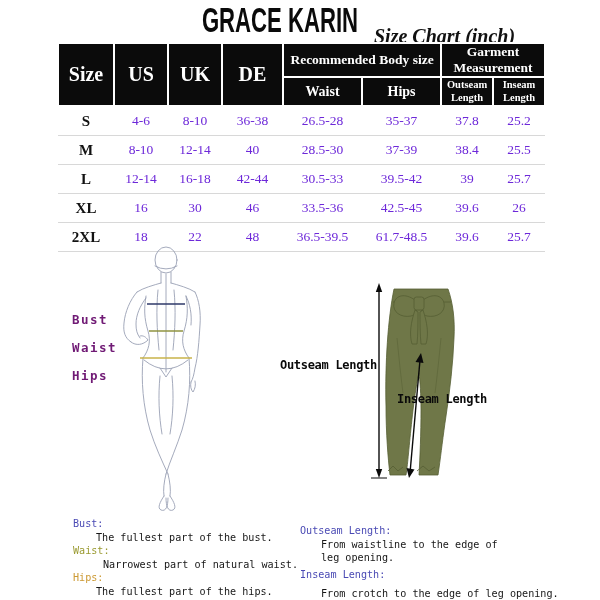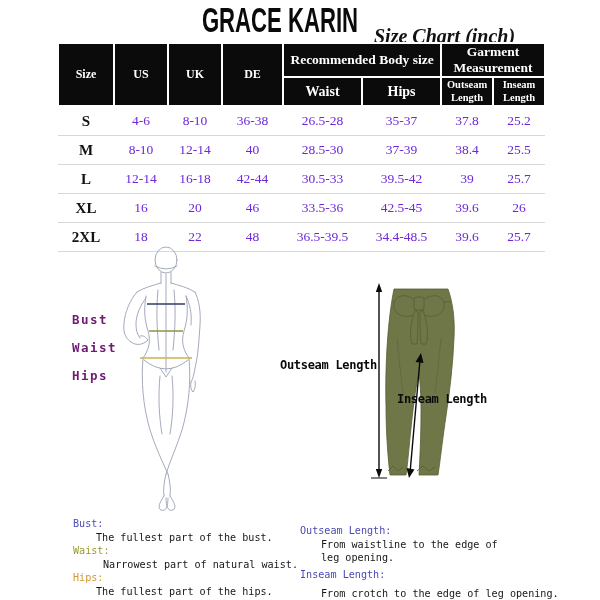--- a/index.html
+++ b/index.html
@@ -12,21 +12,21 @@
          transform:scale(0.82,1.28);transform-origin:center top;white-space:nowrap;}
   .chart-title{position:absolute;left:374px;top:25px;font-family:"Liberation Serif",serif;
          font-style:italic;font-weight:bold;font-size:20px;color:#111;white-space:nowrap;}
 
   
   table.size-table{position:absolute;left:57px;top:42px;width:487px;
          border-collapse:collapse;table-layout:fixed;}
   .size-table td,.size-table th{padding:0;margin:0;font-family:Liberation Serif, serif;}
   .hcell{background:#0b0b0b;color:#fff;font-weight:bold;text-align:center;
          vertical-align:middle;border:2px solid #ffffff;}
-  .h-main{font-size:12px;text-align:center;}
+  .h-main{font-size:20px;text-align:center;}
   .h-group{font-size:13.5px;}
   .h-sub{font-size:14px;}
   .h-sub-small{font-size:10.5px;line-height:1.15;}
   .row-h1{height:28px;}
   .row-h2{height:29px;}
   .drow td{height:28px;text-align:center;vertical-align:middle;
          font-size:13.5px;color:#6d28d9;border-bottom:1px solid #d8d8d8;background:#fff;}
   .drow td.size-cell{font-size:15px;font-weight:bold;color:#121212;}
 
   
@@ -105,34 +105,34 @@
       <td>16-18</td>
       <td>42-44</td>
       <td>30.5-33</td>
       <td>39.5-42</td>
       <td>39</td>
       <td>25.7</td>
     </tr>
     <tr class="drow">
       <td class="size-cell">XL</td>
       <td>16</td>
-      <td>20</td>
+      <td>30</td>
       <td>46</td>
       <td>33.5-36</td>
       <td>42.5-45</td>
       <td>39.6</td>
       <td>26</td>
     </tr>
     <tr class="drow">
       <td class="size-cell">2XL</td>
       <td>18</td>
       <td>22</td>
       <td>48</td>
       <td>36.5-39.5</td>
-      <td>34.4-48.5</td>
+      <td>61.7-48.5</td>
       <td>39.6</td>
       <td>25.7</td>
     </tr>
   </tbody>
     </table>
 
   <div class="fig-label mono" style="top:312px;">Bust</div>
   <div class="fig-label mono" style="top:340px;">Waist</div>
   <div class="fig-label mono" style="top:368px;">Hips</div>
 

